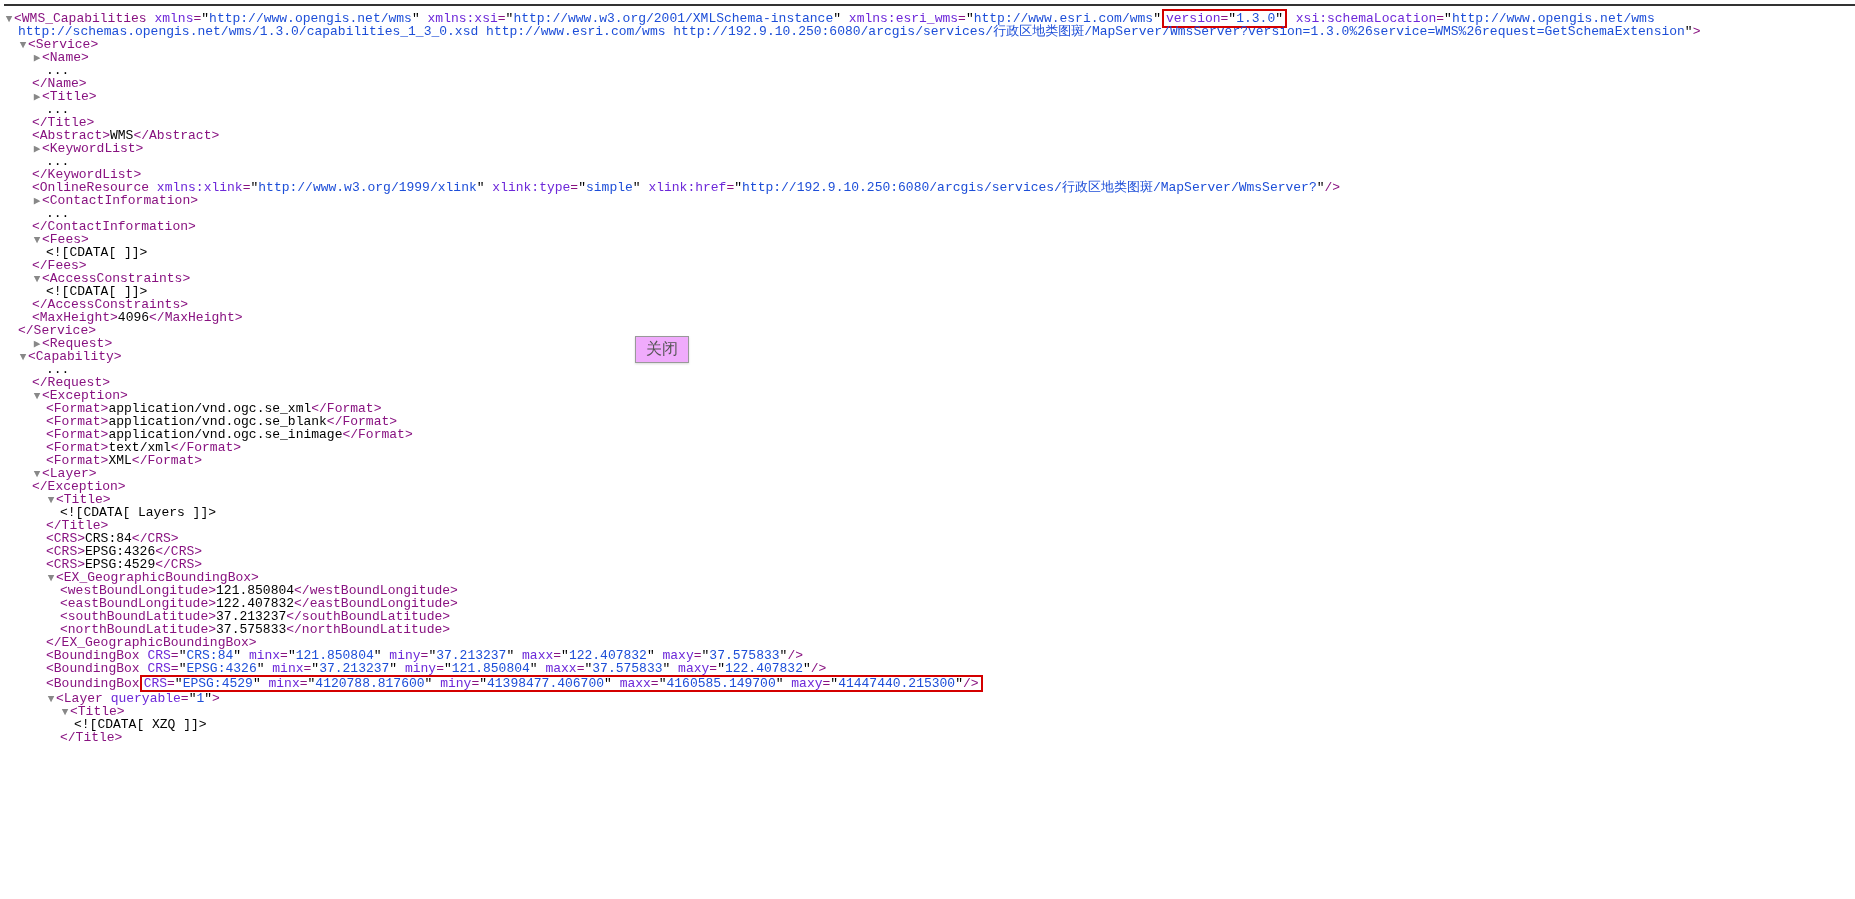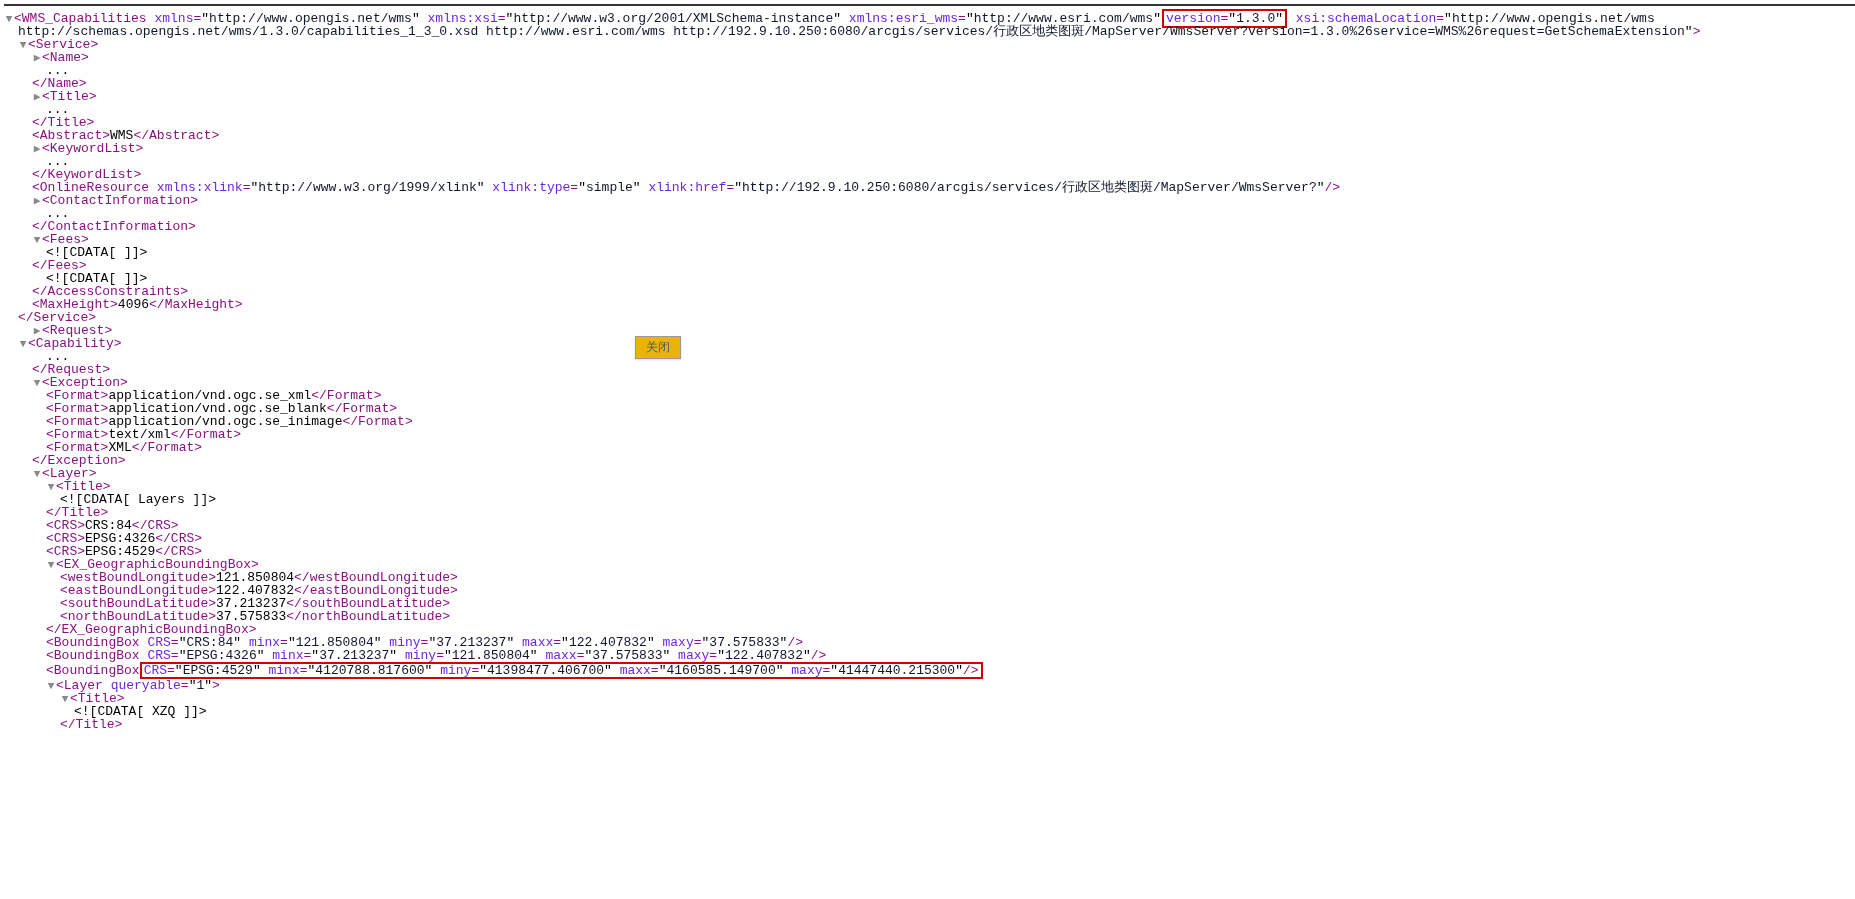--- a/index.html
+++ b/index.html
@@ -1,34 +1,34 @@
 <!DOCTYPE html>
 <html><head>
 <meta charset="utf-8">
 <style>
 html,body{margin:0;padding:0;background:#fff;font-family:Consolas,"Courier New",monospace;font-size:13px;line-height:1.0;color:#000}
 body{padding:4px 0 0 4px}
 .line{white-space:nowrap;padding:0}
 .tag{color:#881280}
 .attr-name{color:#6d28d9}
-.attr-val{color:#0f172a}
+.attr-val{color:#1d4ed8}
 .txt{color:#000}
 .tri{color:#888;display:inline-block;width:10px;text-align:center;user-select:none;font-size:11px}
 .tri.down::before{content:"▼"}
 .tri.right::before{content:"▶"}
 .ell{color:#000}
 .box-red{border:2px solid #d40000;padding:0 2px;margin:0 1px}
 .box-red-row{border:2px solid #d40000;display:inline-block;padding:0 2px}
 .i0{margin-left:0px}
 .i1{margin-left:14px}
 .i2{margin-left:28px}
 .i3{margin-left:42px}
 .i4{margin-left:56px}
 .i5{margin-left:70px}
-.close-btn{position:absolute;left:635px;top:336px;border:1px solid #999;background:#eab308;font-family:sans-serif;font-size:12px;color:#555;padding:2px 10px;box-shadow:0 1px 2px rgba(0,0,0,.15)}
+.close-btn{position:absolute;left:635px;top:336px;border:1px solid #999;background:#f0abfc;font-family:sans-serif;font-size:16px;color:#555;padding:2px 10px;box-shadow:0 1px 2px rgba(0,0,0,.15)}
 hr.topbar{border:none;border-top:2px solid #333;margin:0 0 6px 0}
 </style>
 </head>
 <body>
 
 <hr class="topbar">
 
 <div id="doc">
     <div class="line"><span class="i0"></span><span class="tri down"></span><span class="tag">&lt;WMS_Capabilities</span> <span class="attr-name">xmlns</span><span class="tag">=</span>"<span class="attr-val">http://www.opengis.net/wms</span>" <span class="attr-name">xmlns:xsi</span><span class="tag">=</span>"<span class="attr-val">http://www.w3.org/2001/XMLSchema-instance</span>" <span class="attr-name">xmlns:esri_wms</span><span class="tag">=</span>"<span class="attr-val">http://www.esri.com/wms</span>"<span class="box-red"><span class="attr-name">version</span><span class="tag">=</span>"<span class="attr-val">1.3.0</span>"</span> <span class="attr-name">xsi:schemaLocation</span><span class="tag">=</span>"<span class="attr-val">http://www.opengis.net/wms</span></div>
     <div class="line"><span class="i1"></span> <span class="attr-val">http://schemas.opengis.net/wms/1.3.0/capabilities_1_3_0.xsd http://www.esri.com/wms http://192.9.10.250:6080/arcgis/services/行政区地类图斑/MapServer/WmsServer?version=1.3.0%26service=WMS%26request=GetSchemaExtension</span>"<span class="tag">&gt;</span></div>
@@ -43,36 +43,37 @@
     <div class="line"><span class="i2"></span><span class="tri right"></span><span class="tag">&lt;KeywordList&gt;</span></div>
     <div class="line"><span class="i3"></span><span class="ell">...</span></div>
     <div class="line"><span class="i2"></span><span class="tag">&lt;/KeywordList&gt;</span></div>
     <div class="line"><span class="i2"></span><span class="tag">&lt;OnlineResource</span> <span class="attr-name">xmlns:xlink</span><span class="tag">=</span>"<span class="attr-val">http://www.w3.org/1999/xlink</span>" <span class="attr-name">xlink:type</span><span class="tag">=</span>"<span class="attr-val">simple</span>" <span class="attr-name">xlink:href</span><span class="tag">=</span>"<span class="attr-val">http://192.9.10.250:6080/arcgis/services/行政区地类图斑/MapServer/WmsServer?</span>"<span class="tag">/&gt;</span></div>
     <div class="line"><span class="i2"></span><span class="tri right"></span><span class="tag">&lt;ContactInformation&gt;</span></div>
     <div class="line"><span class="i3"></span><span class="ell">...</span></div>
     <div class="line"><span class="i2"></span><span class="tag">&lt;/ContactInformation&gt;</span></div>
     <div class="line"><span class="i2"></span><span class="tri down"></span><span class="tag">&lt;Fees&gt;</span></div>
     <div class="line"><span class="i3"></span><span class="txt">&lt;![CDATA[ ]]&gt;</span></div>
     <div class="line"><span class="i2"></span><span class="tag">&lt;/Fees&gt;</span></div>
+    <div class="line"><span class="i2"></span><span class="tri down"></span><span class="tag">&lt;AccessConstraints&gt;</span></div>
     <div class="line"><span class="i3"></span><span class="txt">&lt;![CDATA[ ]]&gt;</span></div>
     <div class="line"><span class="i2"></span><span class="tag">&lt;/AccessConstraints&gt;</span></div>
     <div class="line"><span class="i2"></span><span class="tag">&lt;MaxHeight&gt;</span><span class="txt">4096</span><span class="tag">&lt;/MaxHeight&gt;</span></div>
     <div class="line"><span class="i1"></span><span class="tag">&lt;/Service&gt;</span></div>
     <div class="line"><span class="i2"></span><span class="tri right"></span><span class="tag">&lt;Request&gt;</span></div>
     <div class="line"><span class="i1"></span><span class="tri down"></span><span class="tag">&lt;Capability&gt;</span></div>
     <div class="line"><span class="i3"></span><span class="ell">...</span></div>
     <div class="line"><span class="i2"></span><span class="tag">&lt;/Request&gt;</span></div>
     <div class="line"><span class="i2"></span><span class="tri down"></span><span class="tag">&lt;Exception&gt;</span></div>
     <div class="line"><span class="i3"></span><span class="tag">&lt;Format&gt;</span><span class="txt">application/vnd.ogc.se_xml</span><span class="tag">&lt;/Format&gt;</span></div>
     <div class="line"><span class="i3"></span><span class="tag">&lt;Format&gt;</span><span class="txt">application/vnd.ogc.se_blank</span><span class="tag">&lt;/Format&gt;</span></div>
     <div class="line"><span class="i3"></span><span class="tag">&lt;Format&gt;</span><span class="txt">application/vnd.ogc.se_inimage</span><span class="tag">&lt;/Format&gt;</span></div>
     <div class="line"><span class="i3"></span><span class="tag">&lt;Format&gt;</span><span class="txt">text/xml</span><span class="tag">&lt;/Format&gt;</span></div>
     <div class="line"><span class="i3"></span><span class="tag">&lt;Format&gt;</span><span class="txt">XML</span><span class="tag">&lt;/Format&gt;</span></div>
+    <div class="line"><span class="i2"></span><span class="tri down"></span><span class="tag">&lt;Layer&gt;</span></div>
     <div class="line"><span class="i2"></span><span class="tag">&lt;/Exception&gt;</span></div>
-    <div class="line"><span class="i2"></span><span class="tri down"></span><span class="tag">&lt;Layer&gt;</span></div>
     <div class="line"><span class="i3"></span><span class="tri down"></span><span class="tag">&lt;Title&gt;</span></div>
     <div class="line"><span class="i4"></span><span class="txt">&lt;![CDATA[ Layers ]]&gt;</span></div>
     <div class="line"><span class="i3"></span><span class="tag">&lt;/Title&gt;</span></div>
     <div class="line"><span class="i3"></span><span class="tag">&lt;CRS&gt;</span><span class="txt">CRS:84</span><span class="tag">&lt;/CRS&gt;</span></div>
     <div class="line"><span class="i3"></span><span class="tag">&lt;CRS&gt;</span><span class="txt">EPSG:4326</span><span class="tag">&lt;/CRS&gt;</span></div>
     <div class="line"><span class="i3"></span><span class="tag">&lt;CRS&gt;</span><span class="txt">EPSG:4529</span><span class="tag">&lt;/CRS&gt;</span></div>
     <div class="line"><span class="i3"></span><span class="tri down"></span><span class="tag">&lt;EX_GeographicBoundingBox&gt;</span></div>
     <div class="line"><span class="i4"></span><span class="tag">&lt;westBoundLongitude&gt;</span><span class="txt">121.850804</span><span class="tag">&lt;/westBoundLongitude&gt;</span></div>
     <div class="line"><span class="i4"></span><span class="tag">&lt;eastBoundLongitude&gt;</span><span class="txt">122.407832</span><span class="tag">&lt;/eastBoundLongitude&gt;</span></div>
     <div class="line"><span class="i4"></span><span class="tag">&lt;southBoundLatitude&gt;</span><span class="txt">37.213237</span><span class="tag">&lt;/southBoundLatitude&gt;</span></div>

